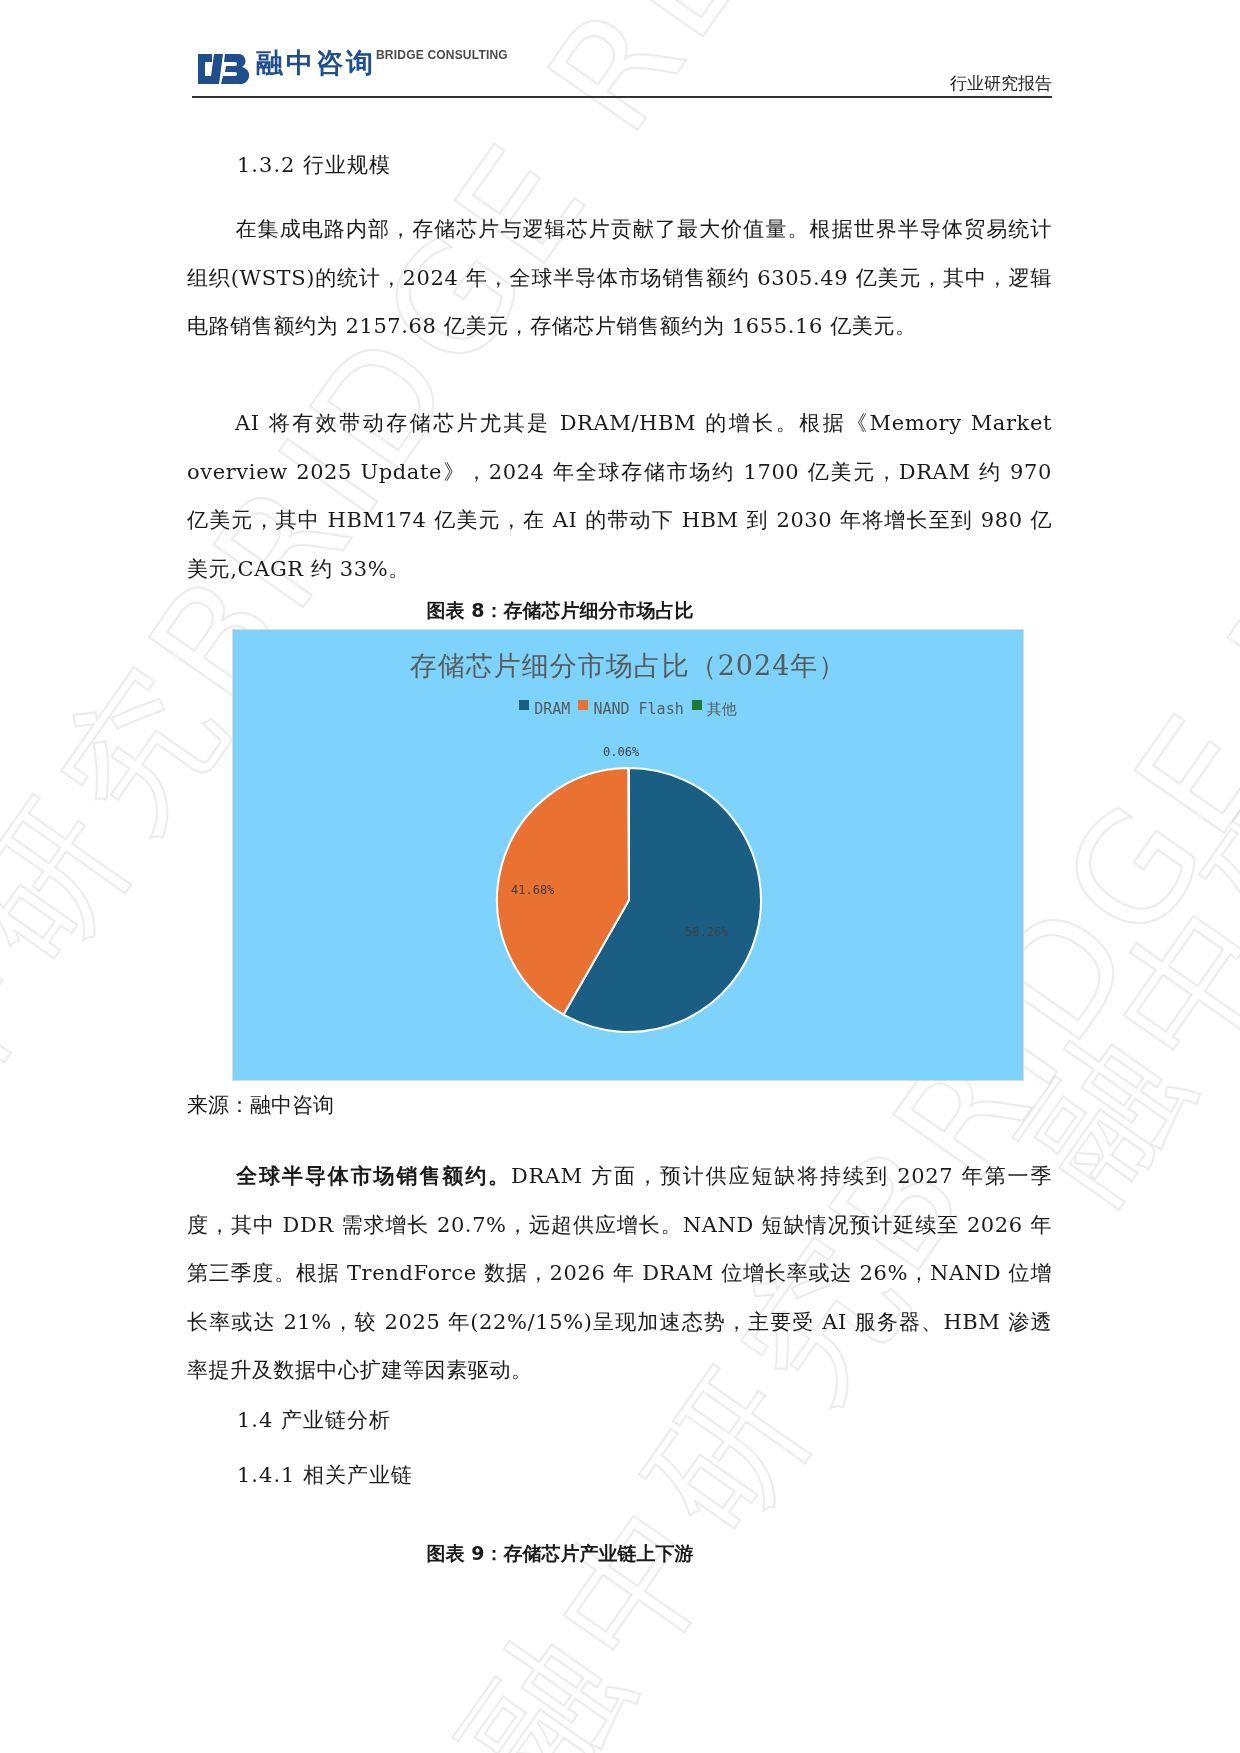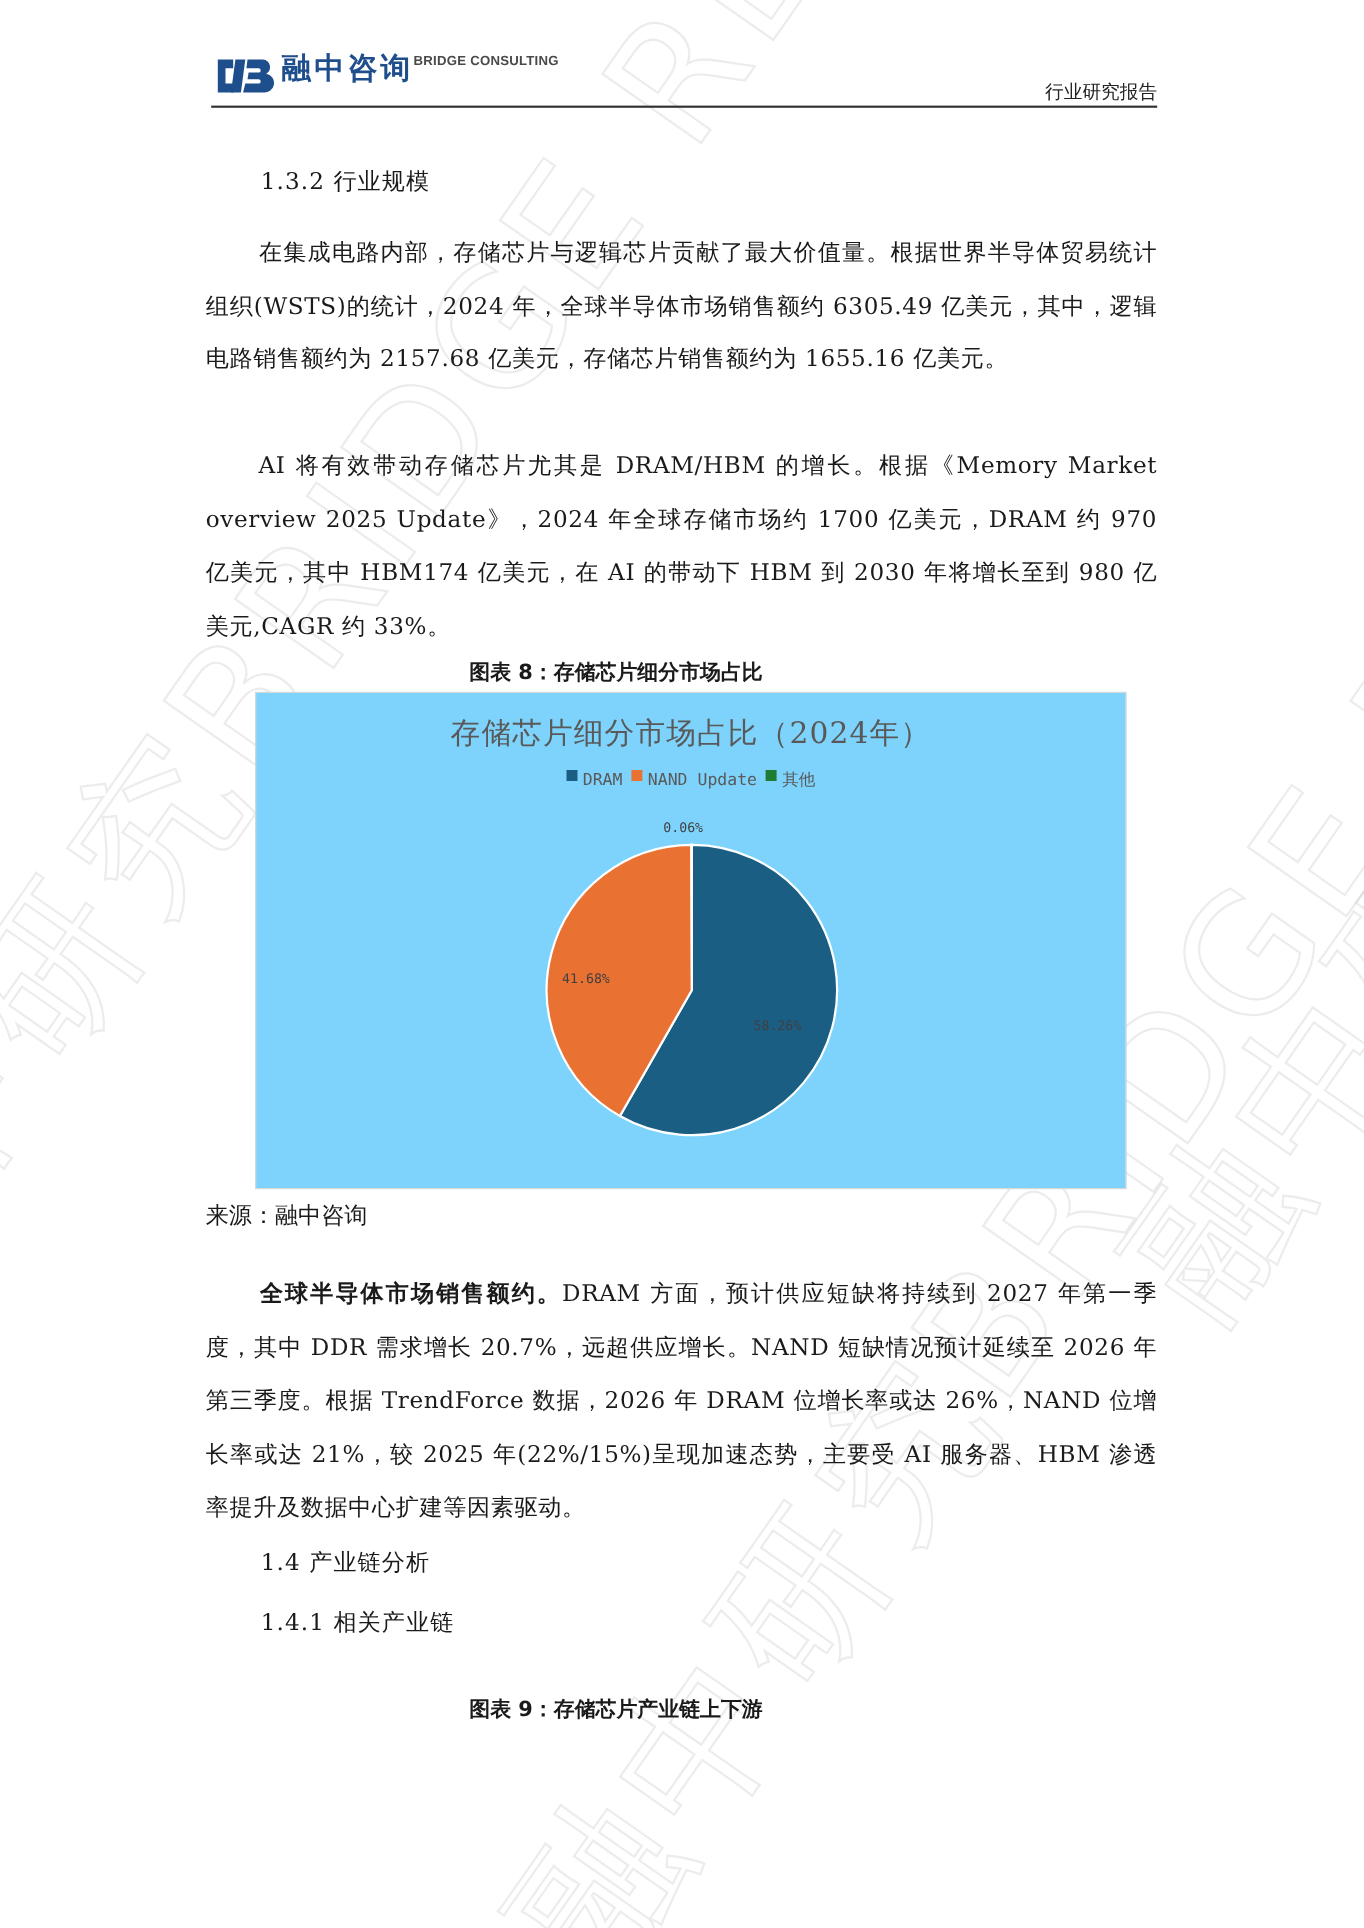--- a/index.html
+++ b/index.html
@@ -84,21 +84,21 @@
 
 <div class="chart-box">
   <div class="chart-title">存储芯片细分市场占比（2024年）</div>
   <div class="legend">
     <span class="legend-item">
       <span class="legend-swatch" style="background:#1b5e83"></span>
       <span>DRAM</span>
     </span>
     <span class="legend-item">
       <span class="legend-swatch" style="background:#e97132"></span>
-      <span>NAND Update</span>
+      <span>NAND Flash</span>
     </span>
     <span class="legend-item">
       <span class="legend-swatch" style="background:#1e7b34"></span>
       <span style="font-family:'DejaVu Sans',sans-serif;">其他</span>
     </span>
   </div>
   <svg class="pie-wrap" id="pie-svg" viewBox="0 0 792 452" width="792" height="452">
       <path d="M396,270 L396,138 A132,132 0 1 1 330.5274260806629,384.6182449018346 Z" fill="#1b5e83" stroke="#ffffff" stroke-width="2"></path>
       <path d="M396,270 L330.5274260806629,384.6182449018346 A132,132 0 0 1 395.5023729024051,138.00093800609136 Z" fill="#e97132" stroke="#ffffff" stroke-width="2"></path>
       <path d="M396,270 L395.5023729024051,138.00093800609136 A132,132 0 0 1 396,138 Z" fill="#1e7b34" stroke="#ffffff" stroke-width="2"></path>

